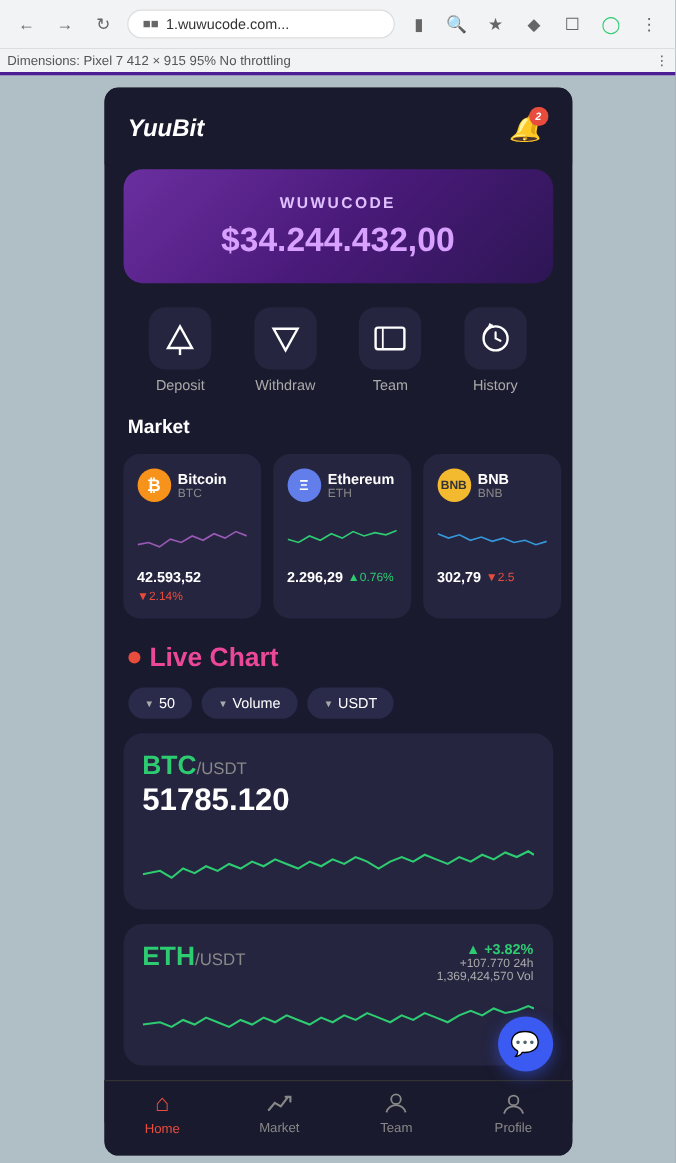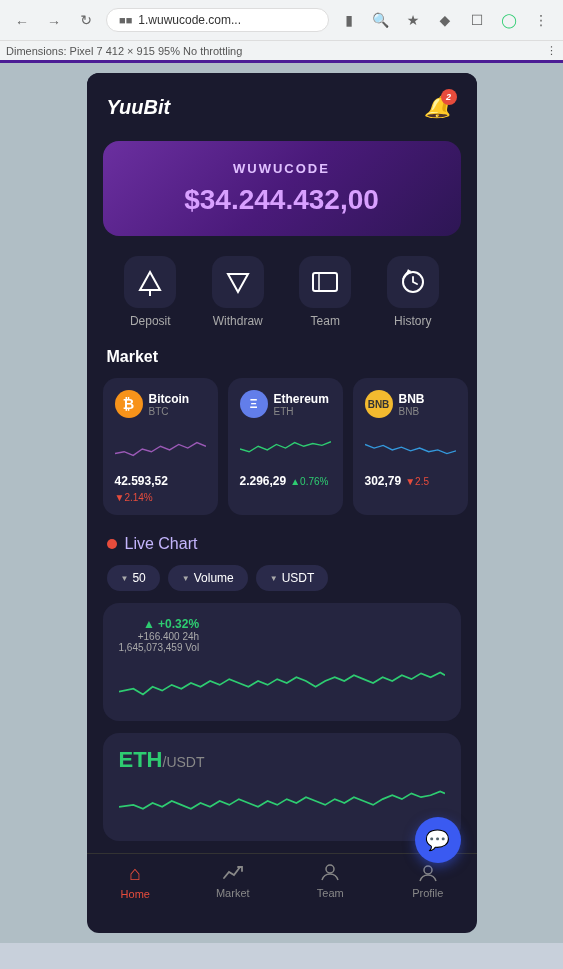--- a/index.html
+++ b/index.html
@@ -135,21 +135,21 @@
     .market-price { color: white; font-size: 12px; font-weight: 600; }
     .market-change { font-size: 10px; }
     .positive { color: #2ecc71; }
     .negative { color: #e74c3c; }
     
     .live-chart-header {
       display: flex; align-items: center; gap: 8px;
       padding: 4px 20px 12px;
     }
     .live-dot { width: 10px; height: 10px; border-radius: 50%; background: #e74c3c; }
-    .live-title { color: #c4b5fd; font-size: 16px; font-weight: 400; }
+    .live-title { color: #ec4899; font-size: 22px; font-weight: 700; }
     .filter-row {
       display: flex; gap: 8px;
       padding: 0 20px 12px;
     }
     .filter-btn {
       background: #2a2a4a;
       border: none; border-radius: 20px;
       color: white; font-size: 12px;
       padding: 6px 14px; cursor: pointer;
       display: flex; align-items: center; gap: 4px;
@@ -358,38 +358,44 @@
         <span>Volume</span>
       </button>
       <button class="filter-btn">
         <span class="filter-arrow">▼</span>
         <span>USDT</span>
       </button>
     </div>
 
     <div class="chart-card">
       <div class="chart-card-header">
-        <div class="chart-stats">
-          <div class="chart-change positive">▲ +0.32%</div>
-          <div class="chart-24h">+166.400 24h</div>
-          <div class="chart-vol">1,645,073,459 Vol</div>
+        <div>
+          <div>
+            <span class="chart-pair-main btc-color">BTC</span><span class="chart-pair-usdt">/USDT</span>
+          </div>
+          <div class="chart-price">51785.120</div>
         </div>
       </div>
       <svg class="sparkline" viewBox="0 0 340 50" height="50" width="100%">
         <polyline points="0,35 15,32 25,38 35,30 45,34 55,28 65,32 75,26 85,30 95,24 105,28 115,22 125,26 135,30 145,24 155,28 165,22 175,26 185,20 195,24 205,30 215,24 225,20 235,24 245,18 255,22 265,26 275,20 285,24 295,18 305,22 315,16 325,20 335,15 340,18" fill="none" stroke="#2ecc71" stroke-width="1.8"></polyline>
       </svg>
     </div>
 
     <div class="chart-card">
       <div class="chart-card-header">
         <div>
           <div>
             <span class="chart-pair-main eth-color">ETH</span><span class="chart-pair-usdt">/USDT</span>
           </div>
         </div>
+        <div class="chart-stats">
+          <div class="chart-change positive">▲ +3.82%</div>
+          <div class="chart-24h">+107.770 24h</div>
+          <div class="chart-vol">1,369,424,570 Vol</div>
+        </div>
       </div>
       <svg class="sparkline" viewBox="0 0 340 50" height="50" width="100%">
         <polyline points="0,30 15,28 25,32 35,26 45,30 55,24 65,28 75,32 85,26 95,30 105,24 115,28 125,22 135,26 145,30 155,24 165,28 175,22 185,26 195,20 205,24 215,28 225,22 235,26 245,20 255,24 265,28 275,22 285,18 295,22 305,16 315,20 325,18 335,14 340,16" fill="none" stroke="#2ecc71" stroke-width="1.8"></polyline>
       </svg>
     </div>
 
     <div class="chat-fab">
       <span class="chat-fab-icon">💬</span>
     </div>
 

